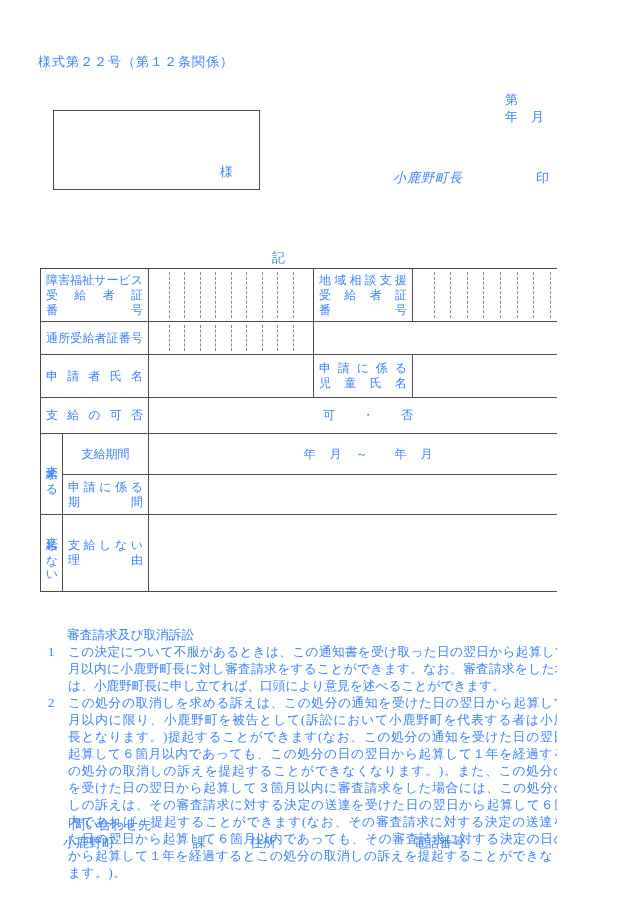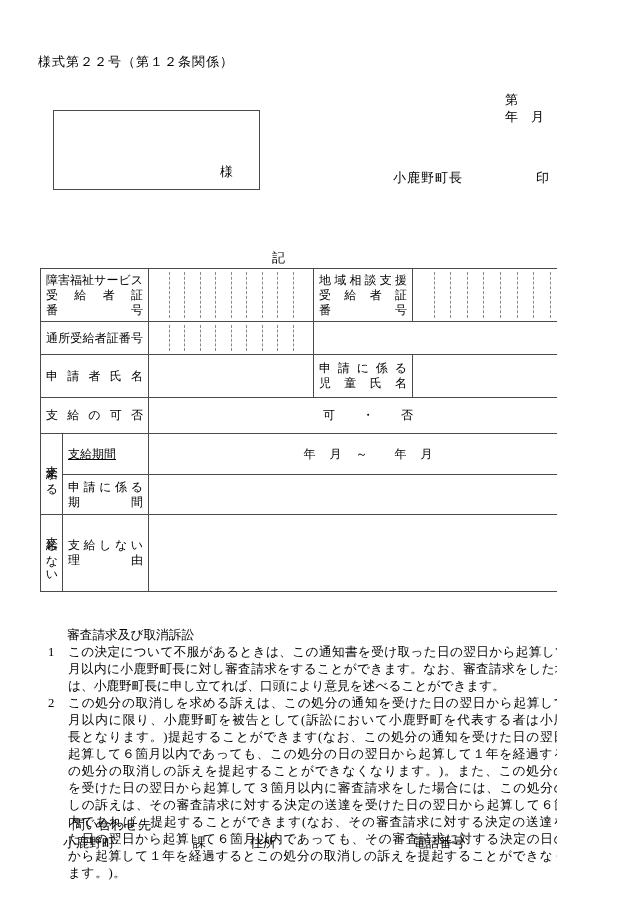--- a/index.html
+++ b/index.html
@@ -1,39 +1,39 @@
 <!DOCTYPE html>
 <html lang="ja"><head>
 <meta charset="utf-8">
 <style>
   * { margin:0; padding:0; box-sizing:border-box; }
   html,body { background:#ffffff; }
   .page {
     position:relative;
     width:557px; height:903px;
     background:#fff;
-    color:#000000;
+    color:#3b82f6;
     font-family:"Liberation Serif","DejaVu Serif",serif;
     font-size:13px;
     overflow:hidden;
   }
   .abs { position:absolute; }
   .pre { white-space:pre-line; }
 
   
   .form-number { left:38px; top:53px; letter-spacing:1px; }
   .doc-title { left:0; right:0; top:71px; text-align:center; letter-spacing:0.5px; }
   .doc-no   { left:505px; top:91px; width:74px; }
   .doc-date { left:505px; top:108px; width:74px; }
   .recipient-box {
     left:53px; top:110px; width:207px; height:80px;
     border:1px solid #4a4a4a;
   }
   .recipient-sama { position:absolute; right:26px; bottom:8px; }
-  .issuer { left:393px; top:169px; letter-spacing:1px; }
+  .issuer { left:393px; top:169px; letter-spacing:1px;font-style:italic; }
   .seal   { left:536px; top:169px; }
 
   
   .intro {
     left:38px; top:199px; width:556px;
     line-height:17px; text-align:justify;
     letter-spacing:0.3px;
   }
   .ki { left:0; right:0; top:249px; text-align:center; }
 
@@ -43,21 +43,21 @@
     width:548px; border-collapse:collapse; table-layout:fixed;
   }
   table.main td {
     border:1px solid #4a4a4a;
     font-size:12px; line-height:15px;
     vertical-align:middle;
     padding:3px 5px;
   }
   td.lbl { text-align:justify; }
   td.spread { text-align:justify; text-align-last:justify; }
-  td.tight { text-align:left;text-decoration:underline; }
+  td.tight { text-align:center; }
   td.vlbl {
     writing-mode:vertical-rl; text-orientation:upright;
     text-align:center; padding:2px 0; letter-spacing:2px;
   }
   td.cellgroup { padding:0; vertical-align:top; }
   .cells { display:flex; width:100%; }
   .cells.h1 { height:46px; }
   .cells.h2 { height:26px; }
   .cells .cell { flex:1 1 0; border-left:1px dashed #8a8a8a; }
   .cells .cell:first-child { border-left:none; }

